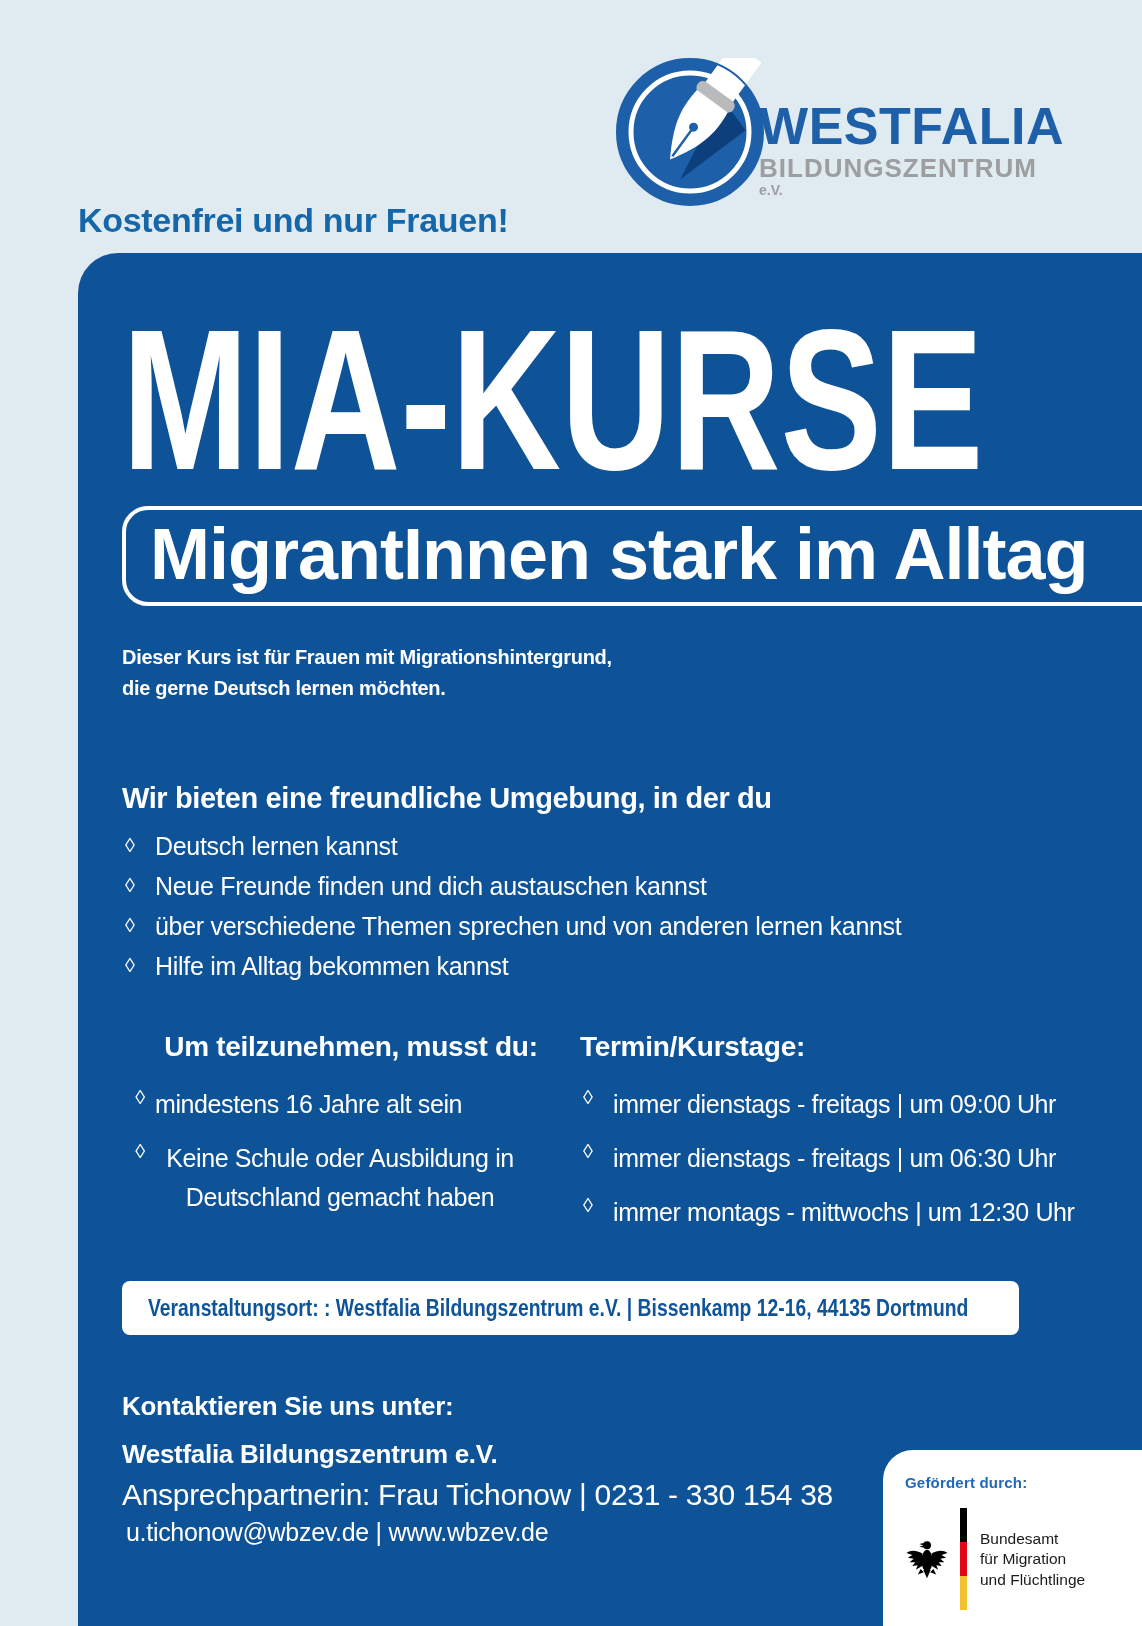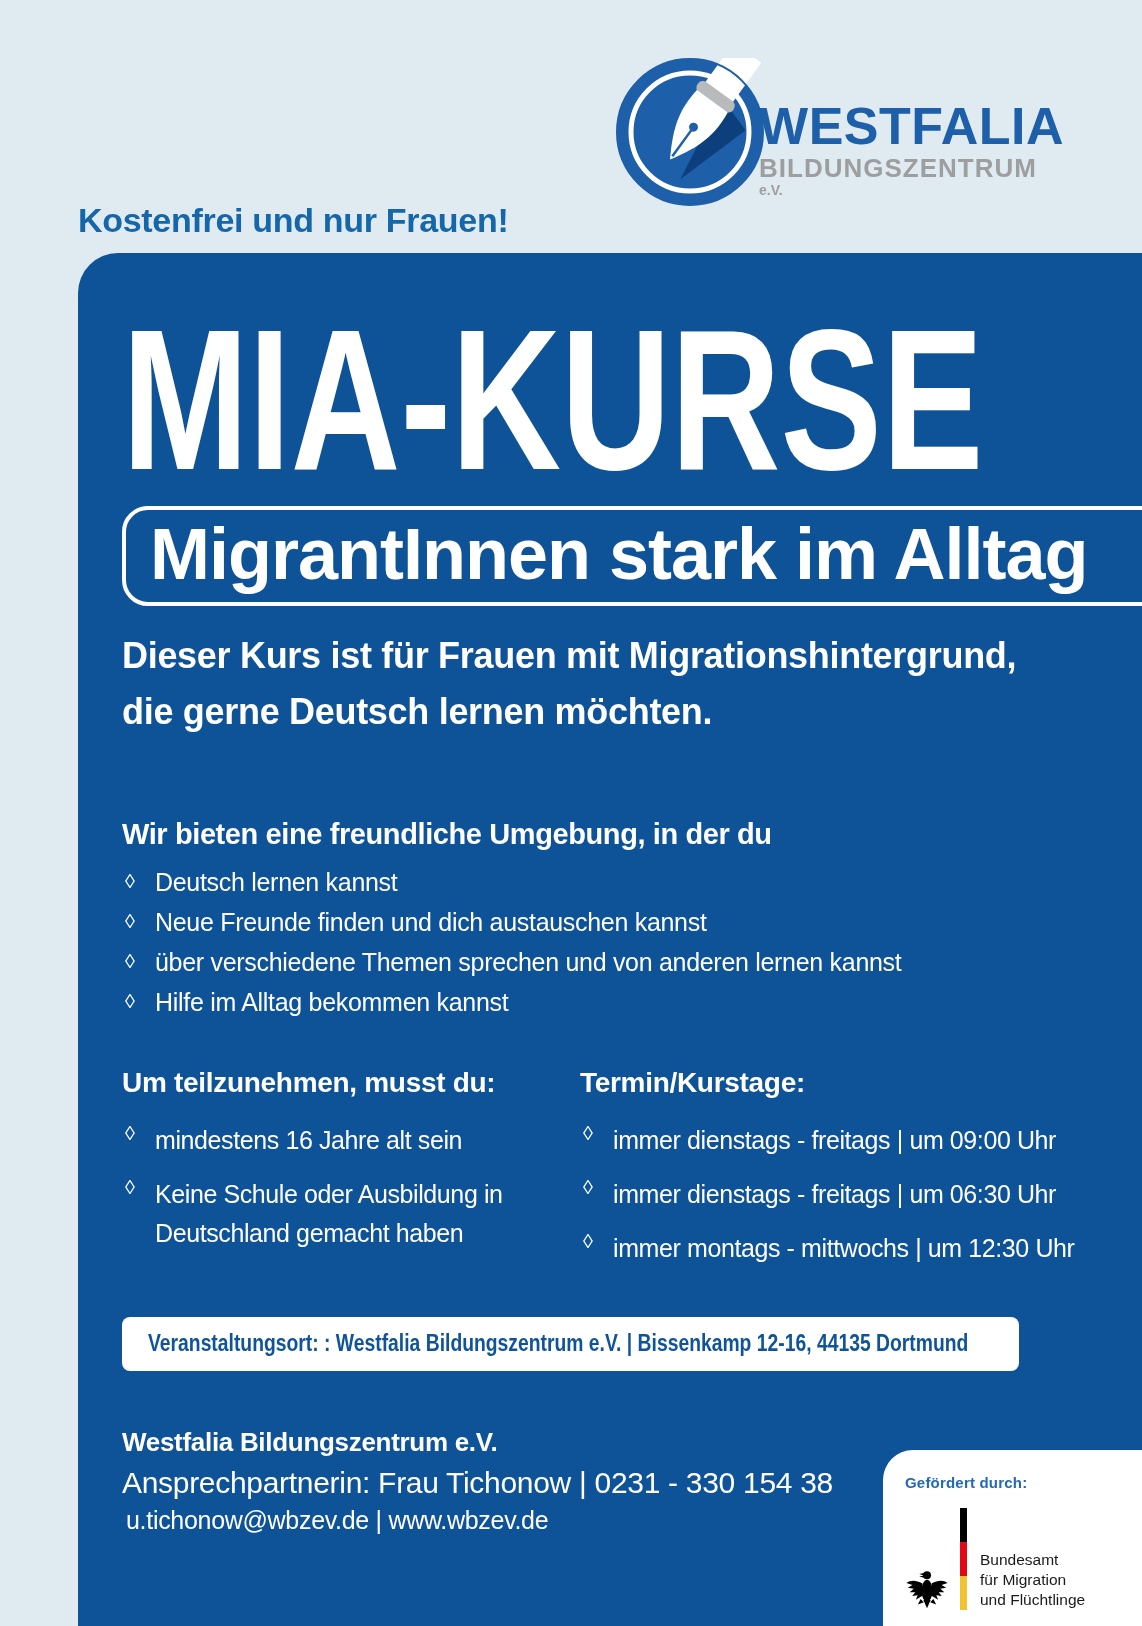--- a/index.html
+++ b/index.html
@@ -35,29 +35,29 @@
     font-size:200px; font-weight:bold; line-height:1;
     transform:scaleX(0.76); transform-origin:0 0;
   }
   .subtitle-box {
     margin-top:6px; margin-right:-46px;
     border:4px solid #fff; border-radius:26px;
     padding:8px 0 12px 24px;
   }
   .subtitle { font-size:72px; font-weight:bold; line-height:1; letter-spacing:-1px; white-space:nowrap; }
 
-  .intro { margin-top:22px; font-size:36px; font-weight:bold; line-height:1.55; letter-spacing:-0.3px; }
+  .intro { margin-top:36px; font-size:20px; font-weight:bold; line-height:1.55; letter-spacing:-0.3px; }
 
   .offer-heading { margin-top:78px; font-size:29px; font-weight:bold; letter-spacing:-0.4px; }
   .offer-list { margin-top:18px; }
   .b-item { display:flex; align-items:flex-start; margin-bottom:14px; font-size:25px; line-height:1.04; letter-spacing:-0.3px; }
   .b-item .diam { width:33px; flex:none; font-size:20px; line-height:1.2; padding-left:3px; }
 
   .cols { display:flex; margin-top:52px; }
-  .col-left  { width:458px; flex:none; }
+  .col-left  { width:458px; flex:none;text-align:center; }
   .col-right { flex:1; }
   .col-heading { font-size:28px; font-weight:bold; letter-spacing:-0.3px; }
   .col-list { margin-top:22px; }
   .col-list .b-item { font-size:25px; margin-bottom:15px; line-height:1.56; letter-spacing:-0.4px; }
   .col-left .b-item .txt { max-width:370px; }
 
   .venue-pill {
     margin-top:34px; width:897px; height:54px;
     background:#fff; border-radius:8px;
     display:flex; align-items:center; padding-left:26px; overflow:hidden;
@@ -73,21 +73,21 @@
   .contact-person  { font-size:30px; margin-top:8px;  letter-spacing:-0.3px; }
   .contact-links   { font-size:25px; margin-top:6px; padding-left:4px; letter-spacing:-0.3px; }
 
   
   .funding {
     position:absolute; right:0; bottom:0; width:259px; height:176px;
     background:#fff; border-top-left-radius:30px;
     padding:24px 0 0 22px;
   }
   .funding-label { color:#2268b8; font-size:15px; font-weight:bold; letter-spacing:0.2px; }
-  .funding-logo { display:flex; align-items:flex-end; margin-top:17px; }
+  .funding-logo { display:flex; align-items:center; margin-top:17px; }
   .eagle { width:44px; height:42px; flex:none; }
   .flag-stripe { width:7px; height:102px; margin-left:11px; flex:none; display:flex; flex-direction:column; }
   .flag-black { flex:1; background:#000; }
   .flag-red   { flex:1; background:#e30613; }
   .flag-gold  { flex:1; background:#f2c230; }
   .bamf-text { margin-left:13px; color:#1a1a1a; font-size:15.5px; line-height:1.3; padding-top:1px; }
 </style>
 </head>
 <body>
 
@@ -181,20 +181,21 @@
           </div>
         </div>
       </div>
     </div>
 
     <div class="venue-pill">
       <div class="venue-text">Veranstaltungsort: : Westfalia Bildungszentrum e.V. | Bissenkamp 12-16, 44135 Dortmund</div>
     </div>
 
     <div class="contact">
+      <div class="contact-heading">Kontaktieren Sie uns unter:</div>
       <div class="contact-org">Westfalia Bildungszentrum e.V.</div>
       <div class="contact-person">Ansprechpartnerin: Frau Tichonow | 0231 - 330 154 38</div>
       <div class="contact-links">u.tichonow@wbzev.de | www.wbzev.de</div>
     </div>
 
   </div>
 
   <div class="funding">
     <div class="funding-label">Gefördert durch:</div>
     <div class="funding-logo">

